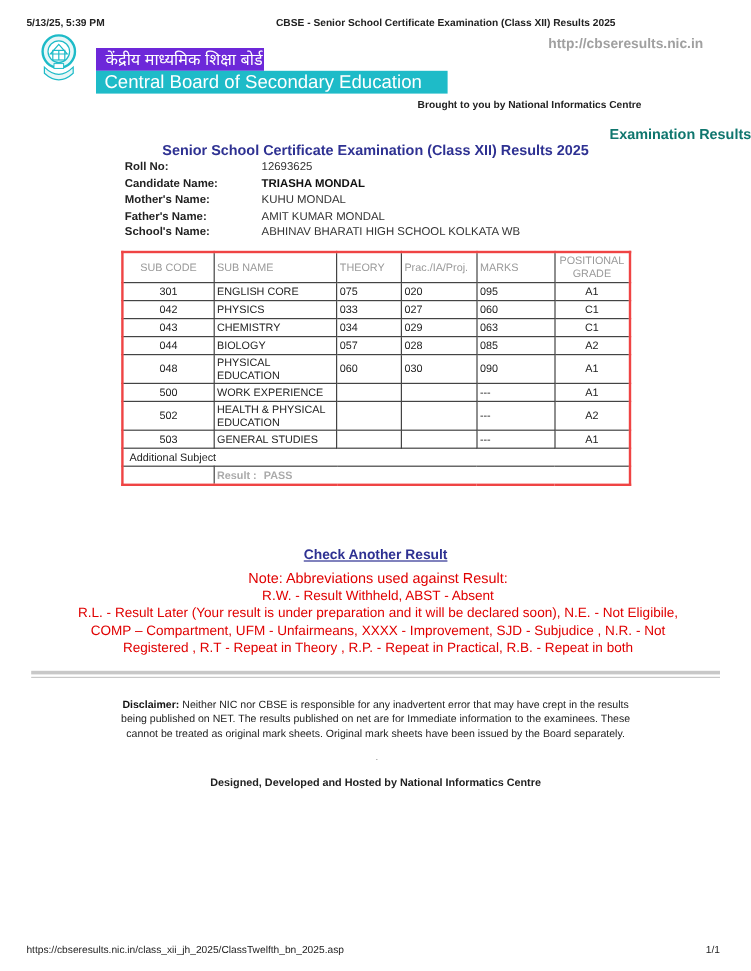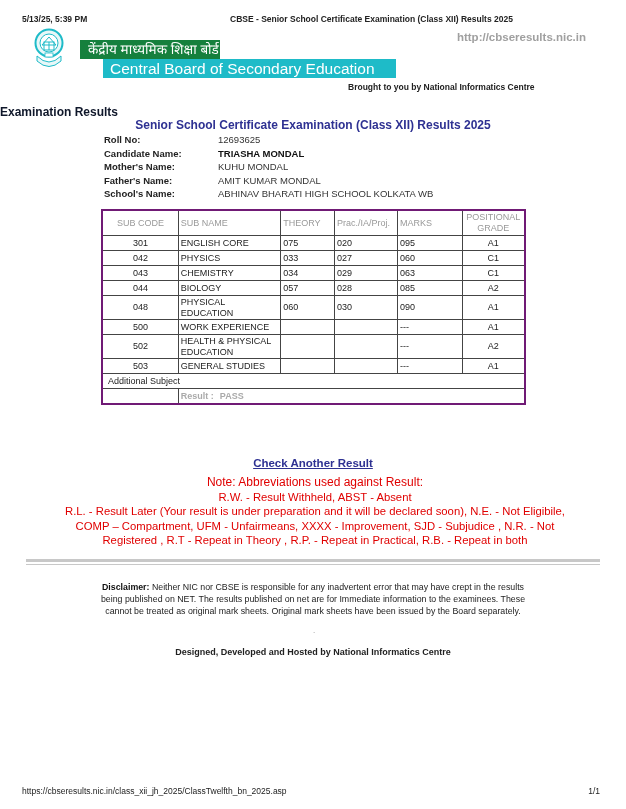--- a/index.html
+++ b/index.html
@@ -6,35 +6,35 @@
   html, body { width: 626px; height: 809px; background: #ffffff; overflow: hidden; }
   body { position: relative; font-family: "Liberation Sans", sans-serif; color: #000; }
 
   .print-header { position: absolute; top: 14px; left: 22px; right: 22px; height: 12px; font-size: 8.5px; color: #222; font-weight: bold; }
   .print-header .date { position: absolute; left: 0; top: 0; }
   .print-header .doc-title { position: absolute; left: 208px; top: 0; }
 
   .site-url { position: absolute; top: 31px; right: 40px; font-size: 11.5px; font-weight: bold; color: #a0a0a0; }
 
   .logo { position: absolute; left: 34px; top: 28px; width: 30px; height: 46px; }
-  .banner-hindi { position: absolute; left: 80px; top: 40px; width: 140px; height: 19px; background: #15803d; color: #fff; font-size: 13.5px; padding-left: 8px; line-height: 19px; white-space: nowrap; overflow: hidden; }
-  .banner-eng { position: absolute; left: 80px; top: 59px; width: 293px; height: 19px; background: #1ebbc8; color: #fff; font-size: 15.5px; padding-left: 7px; line-height: 19px; white-space: nowrap; margin-left: 23px; }
+  .banner-hindi { position: absolute; left: 80px; top: 40px; width: 140px; height: 19px; background: #6d28d9; color: #fff; font-size: 13.5px; padding-left: 8px; line-height: 19px; white-space: nowrap; overflow: hidden; }
+  .banner-eng { position: absolute; left: 80px; top: 59px; width: 293px; height: 19px; background: #1ebbc8; color: #fff; font-size: 15.5px; padding-left: 7px; line-height: 19px; white-space: nowrap; }
 
   .brought-by { position: absolute; top: 82px; left: 348px; font-size: 8.5px; font-weight: bold; color: #222; }
 
-  .exam-title { position: absolute; top: 105px; left: 0; width: 626px; text-align: left; color: #0f172a; font-weight: bold; font-size: 12px; line-height: 14px; }
+  .exam-title { position: absolute; top: 105px; left: 0; width: 626px; text-align: right; color: #0f766e; font-weight: bold; font-size: 12px; line-height: 14px; }
   .exam-subtitle { position: absolute; top: 118px; left: 0; width: 626px; text-align: center; color: #2e3192; font-weight: bold; font-size: 12px; line-height: 14px; }
 
   .info { position: absolute; top: 133px; left: 104px; font-size: 9.5px; }
   .info-row { height: 13.5px; line-height: 13.5px; position: relative; width: 420px; }
   .info-row .lbl { position: absolute; left: 0; font-weight: bold; color: #222; }
   .info-row .val { position: absolute; left: 114px; color: #333; }
   .info-row .val.bold { font-weight: bold; color: #111; }
 
-  .marks-table { position: absolute; left: 101px; top: 209px; width: 425px; border-collapse: collapse; border: 2px solid #701a75; font-size: 9px; }
+  .marks-table { position: absolute; left: 101px; top: 209px; width: 425px; border-collapse: collapse; border: 2px solid #ef4444; font-size: 9px; }
   .marks-table th, .marks-table td { border: 1px solid #444; padding: 1px 2px; vertical-align: middle; }
   .marks-table th { font-weight: normal; color: #999; height: 25px; text-align: left; line-height: 11px; }
   .marks-table th.c { text-align: center; }
   .marks-table td { height: 15px; color: #222; line-height: 10.5px; }
   .marks-table td.c { text-align: center; }
   .marks-table tr.tall td { height: 24px; }
   .marks-table td.addl { text-align: left; padding-left: 5px; }
   .marks-table td.result { color: #aaa; font-weight: bold; }
   .marks-table td.result span.gap { display: inline-block; width: 6px; }
 

